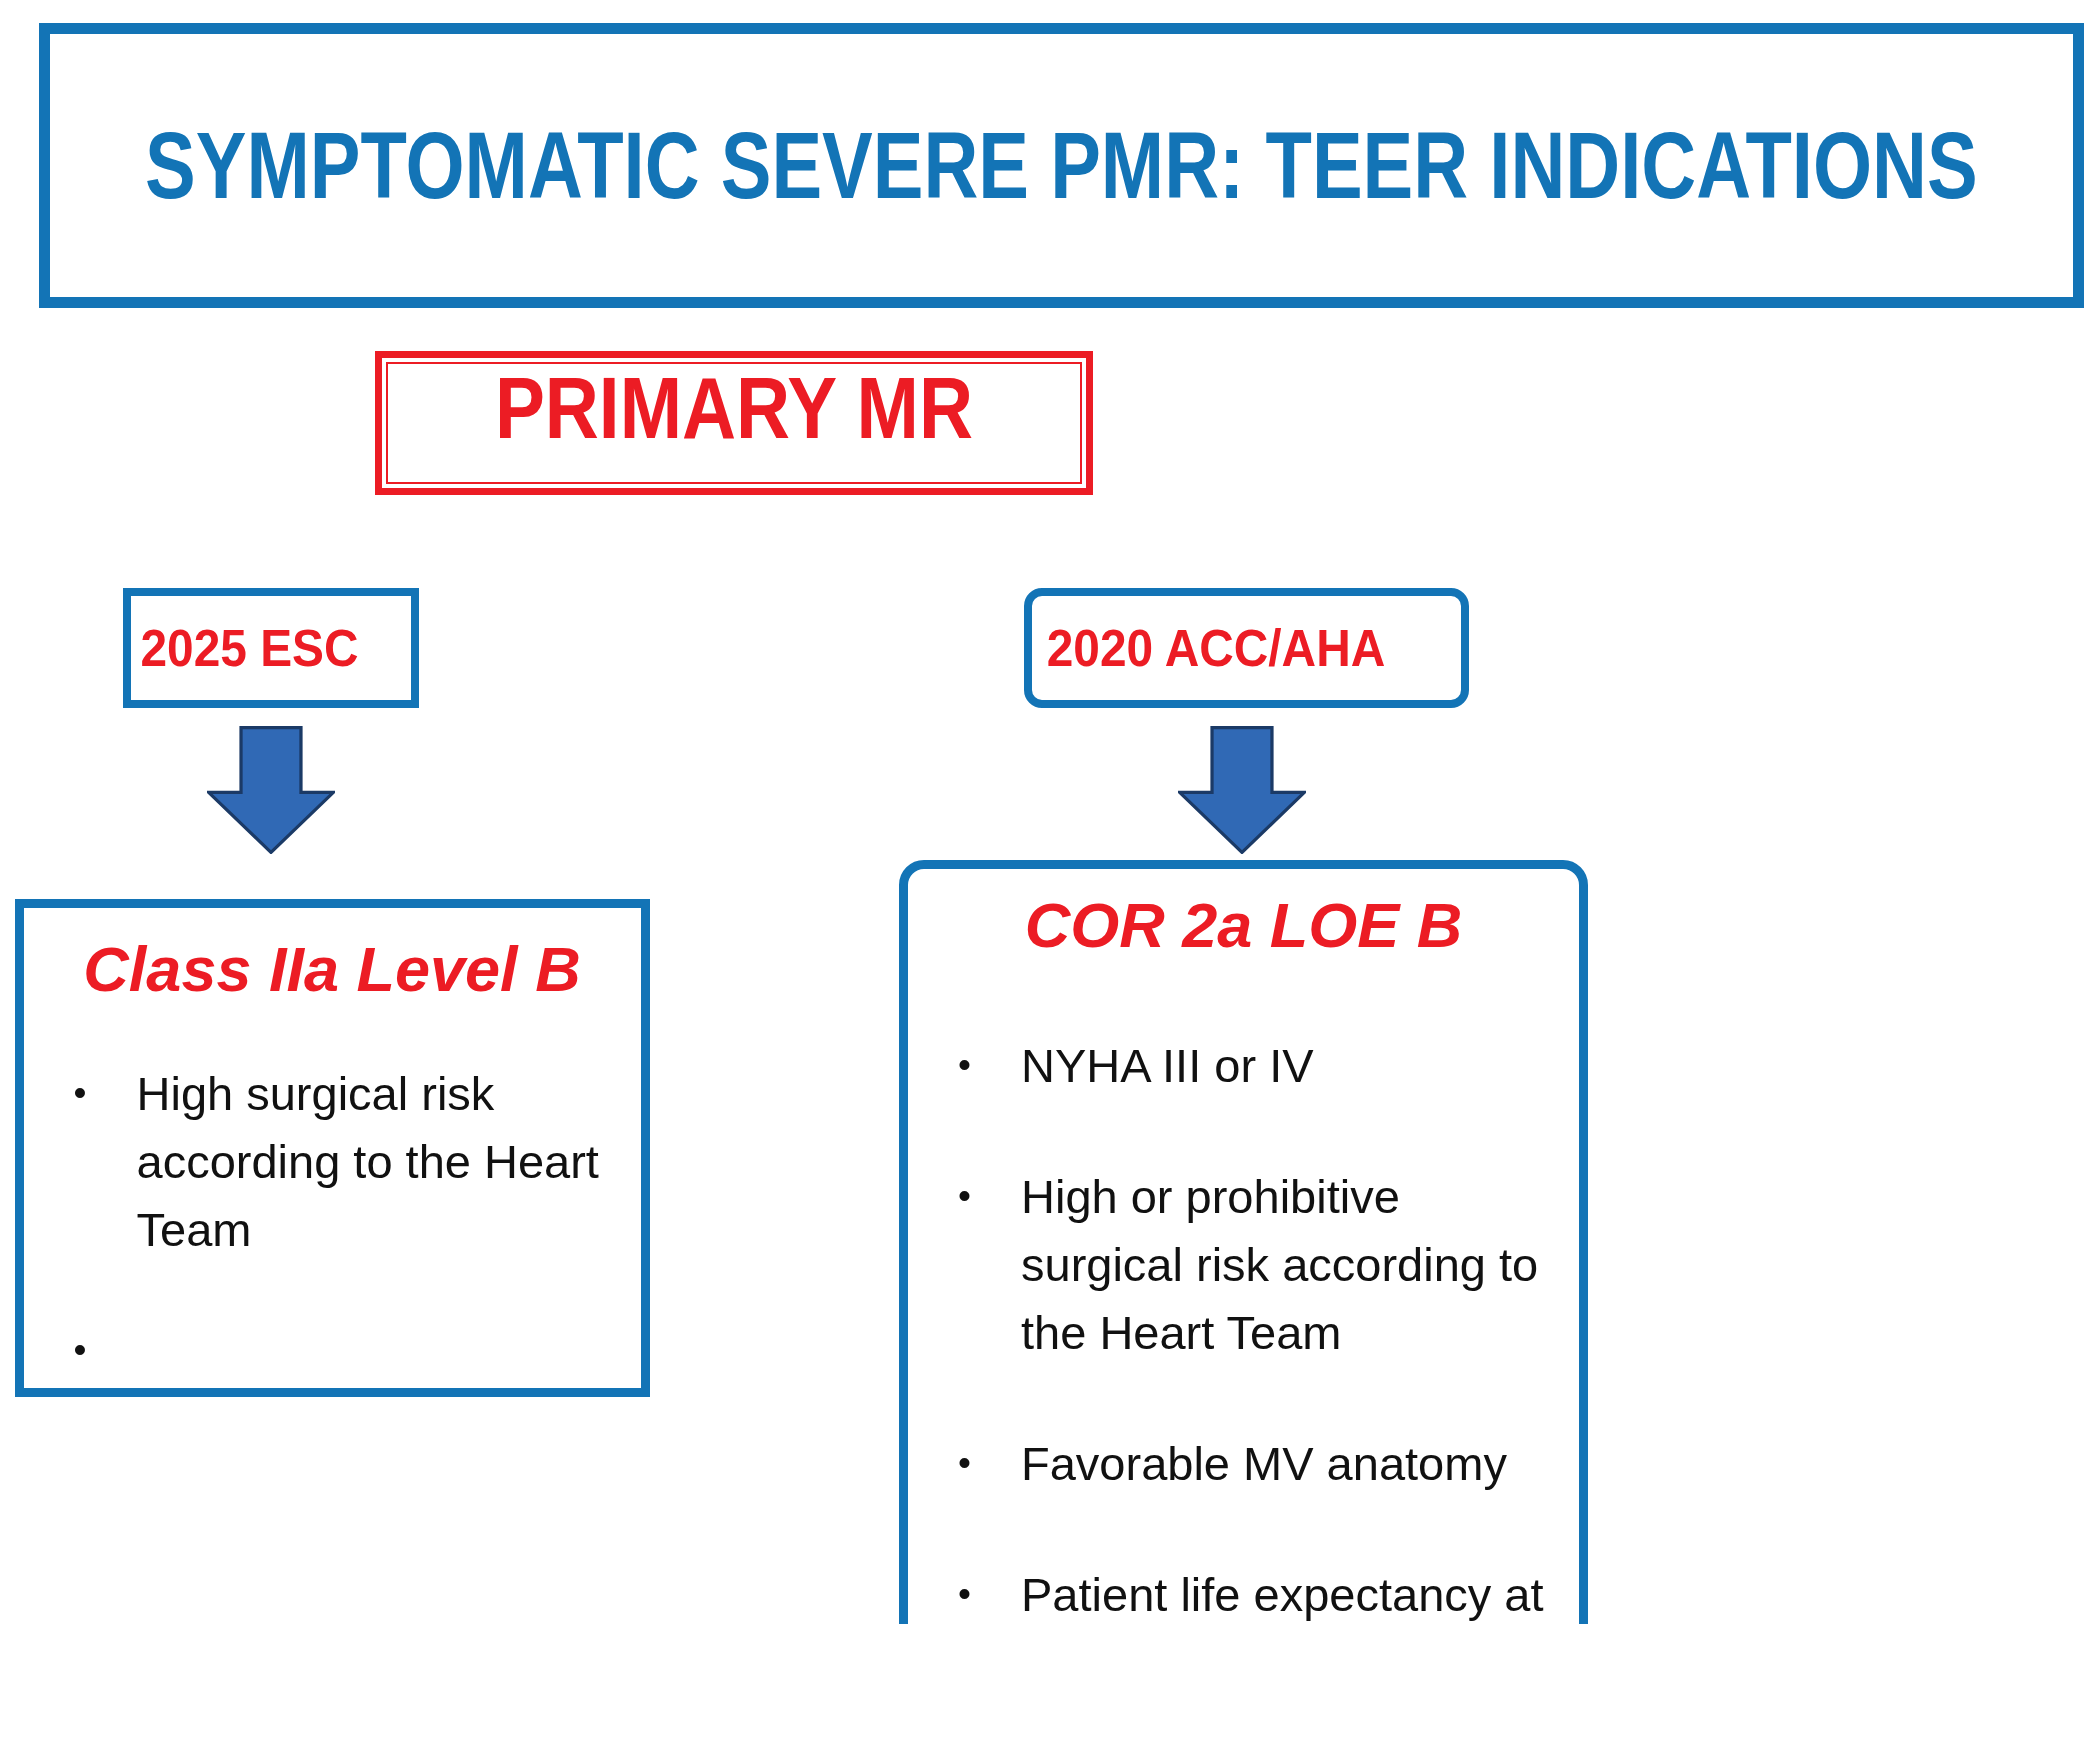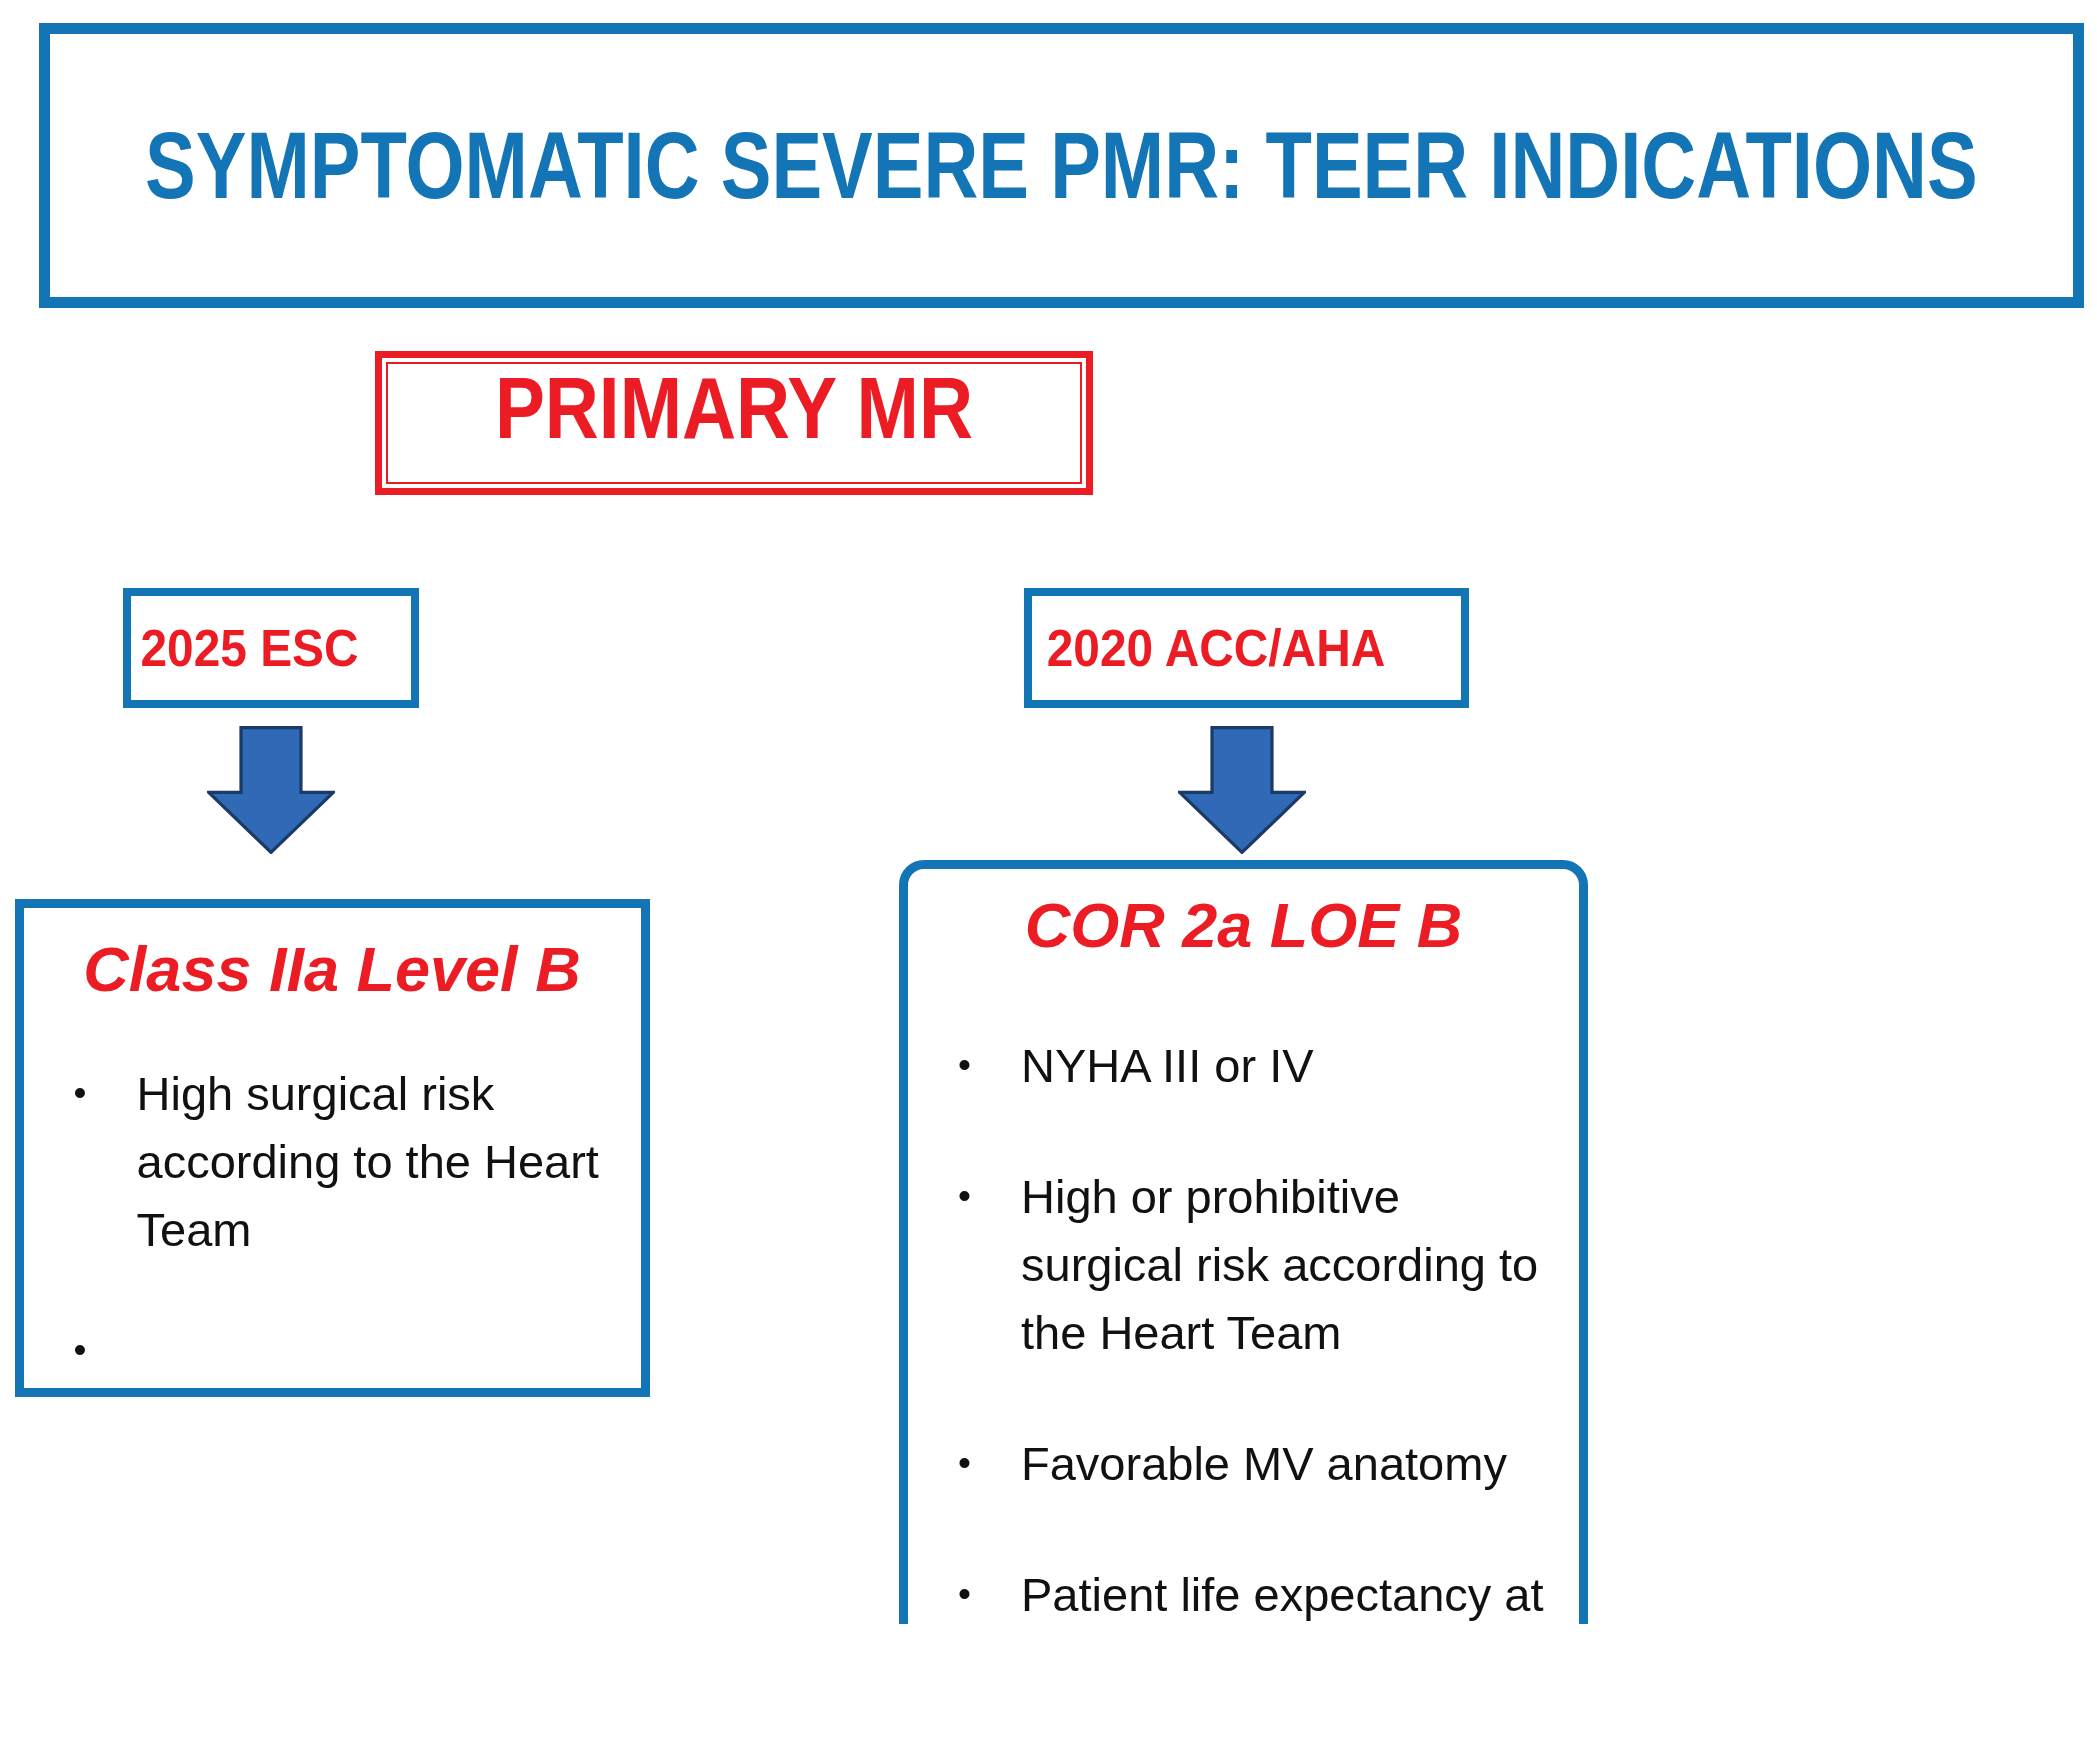--- a/index.html
+++ b/index.html
@@ -60,21 +60,21 @@
 
   
   .guideline-box {
     position: absolute;
     height: 120px;
     border: 8px solid var(--blue);
     display: flex; align-items: center; justify-content: flex-start;
     background: var(--bg);
   }
   .guideline-box.esc  { left: 123px;  top: 588px; width: 296px; }
-  .guideline-box.acc  { left: 1024px; top: 588px; width: 445px; }
+  .guideline-box.acc  { left: 1024px; top: 588px; width: 445px; border-radius: 18px; }
   .guideline-text {
     color: var(--red);
     font-weight: bold;
     font-size: 52px;
     white-space: nowrap;
     transform: scaleX(0.92);
   }
 
   
   .down-arrow {

